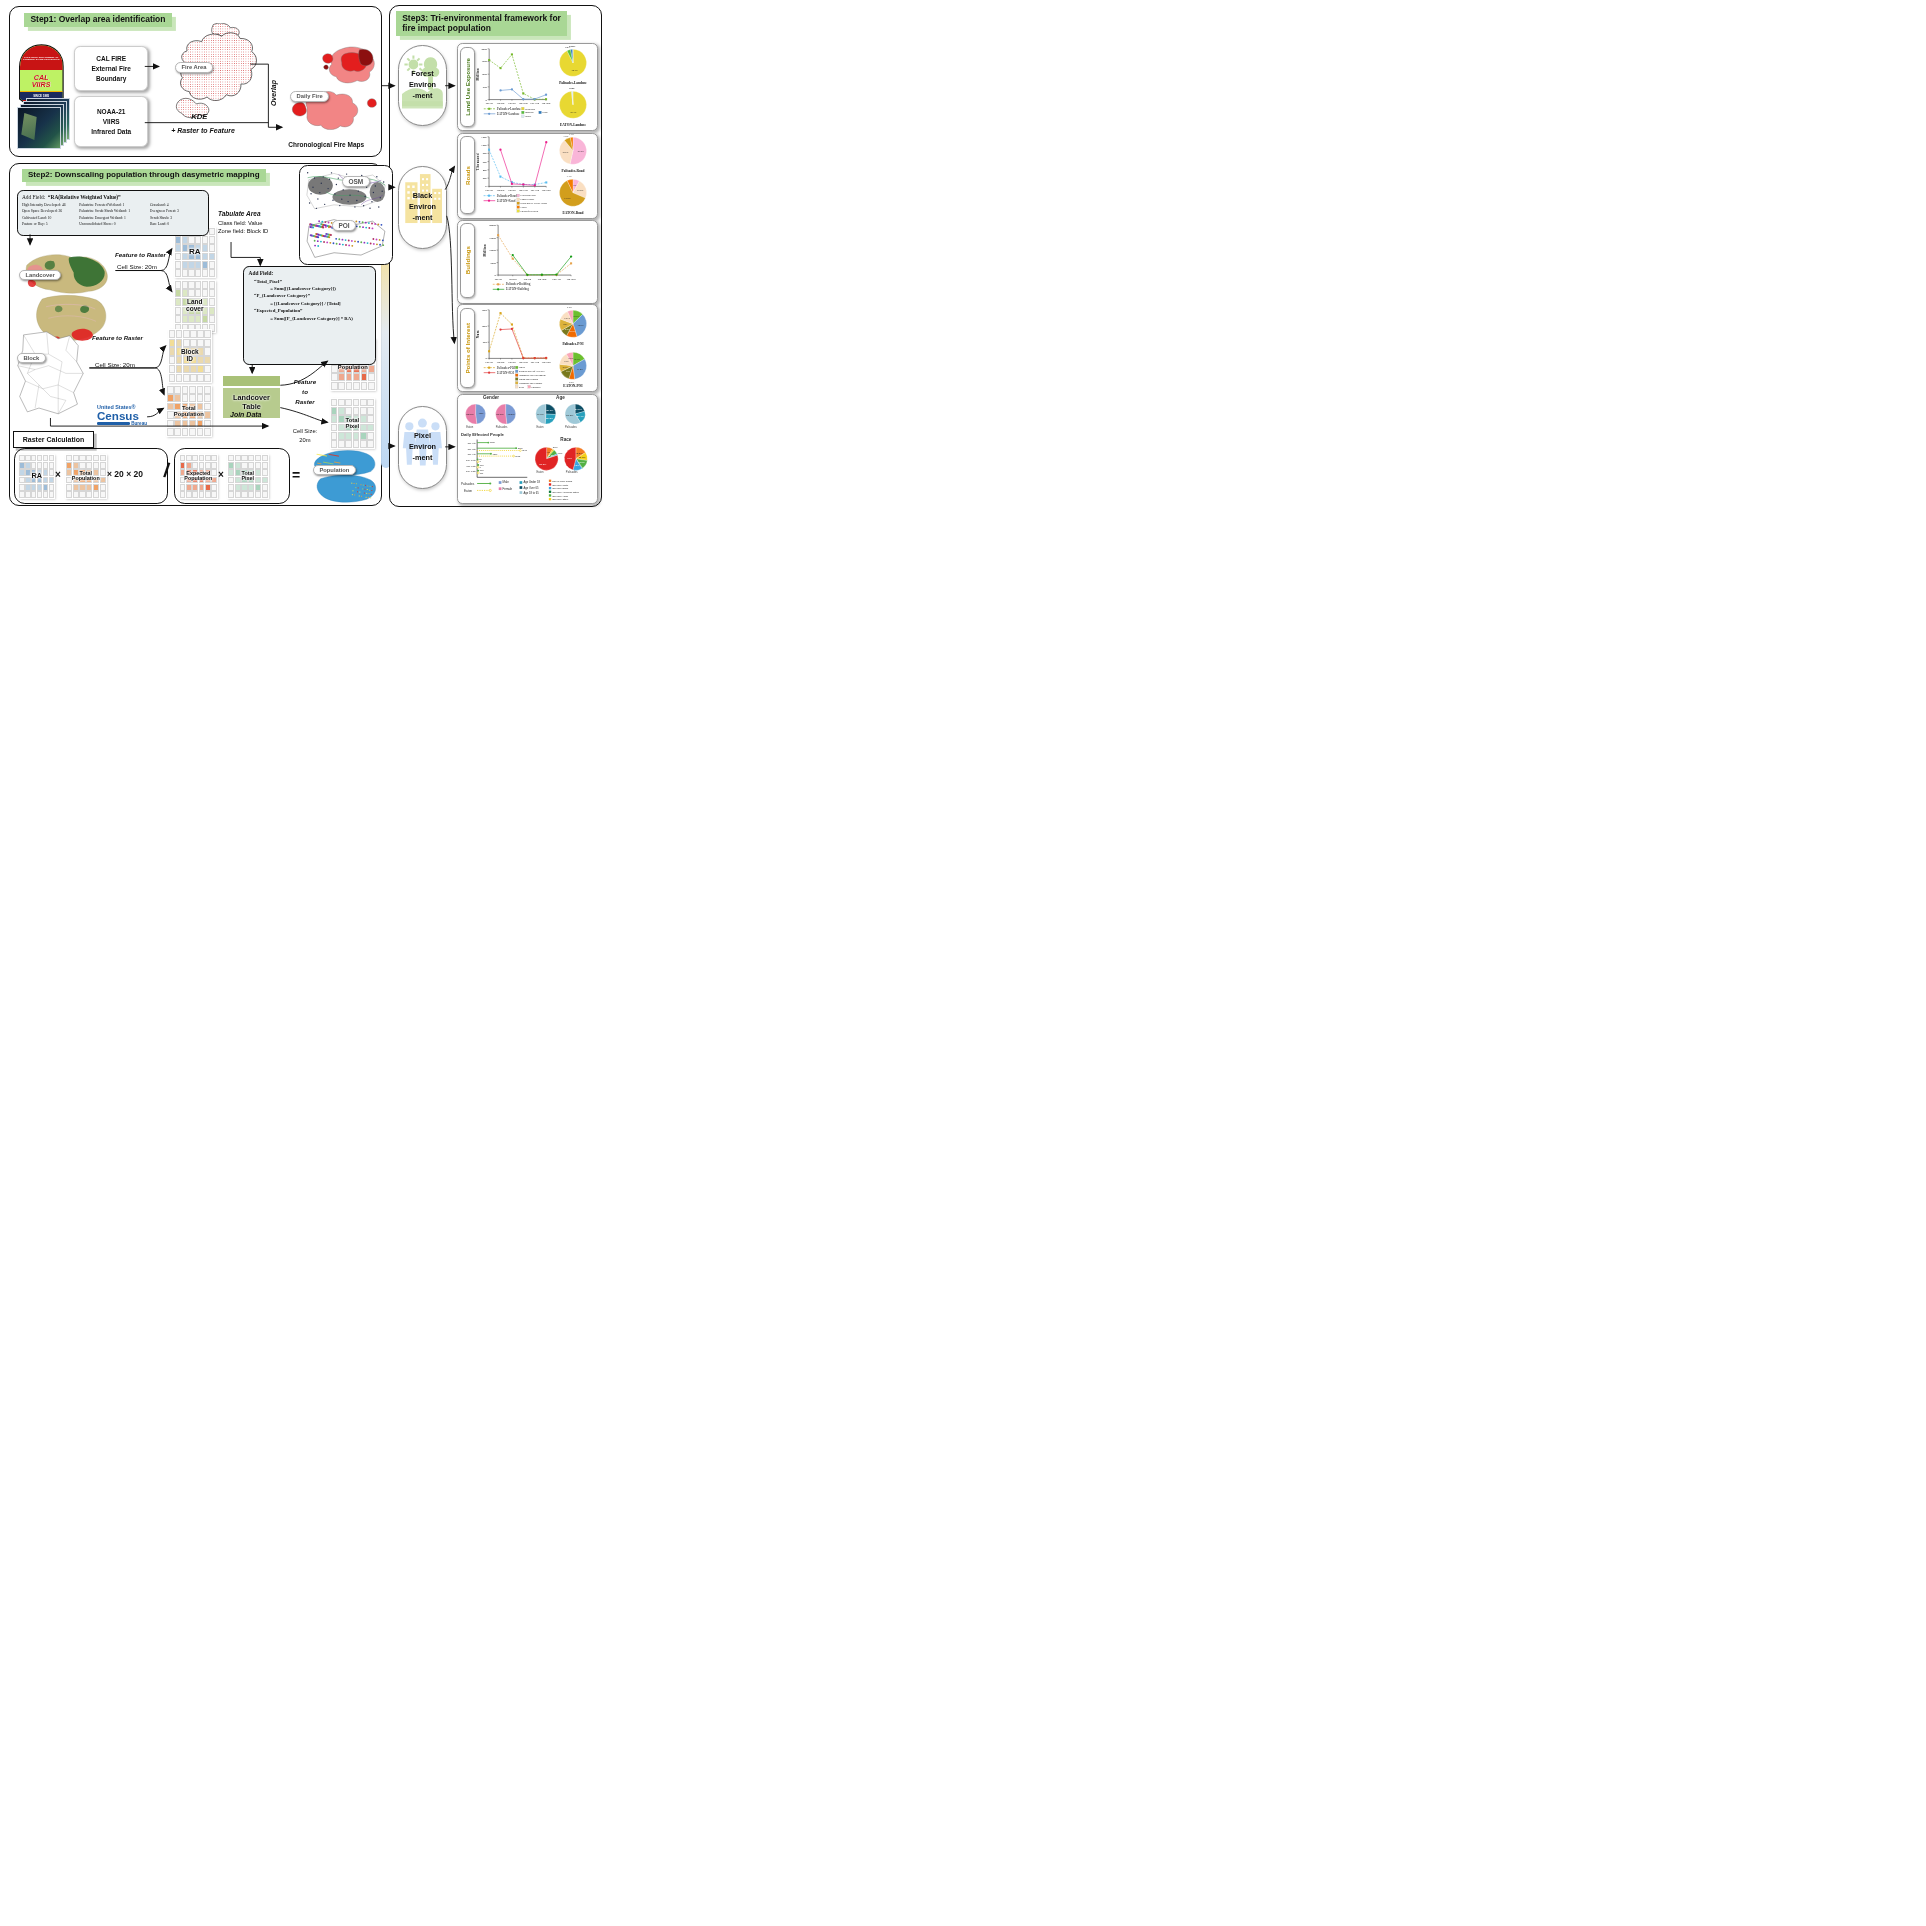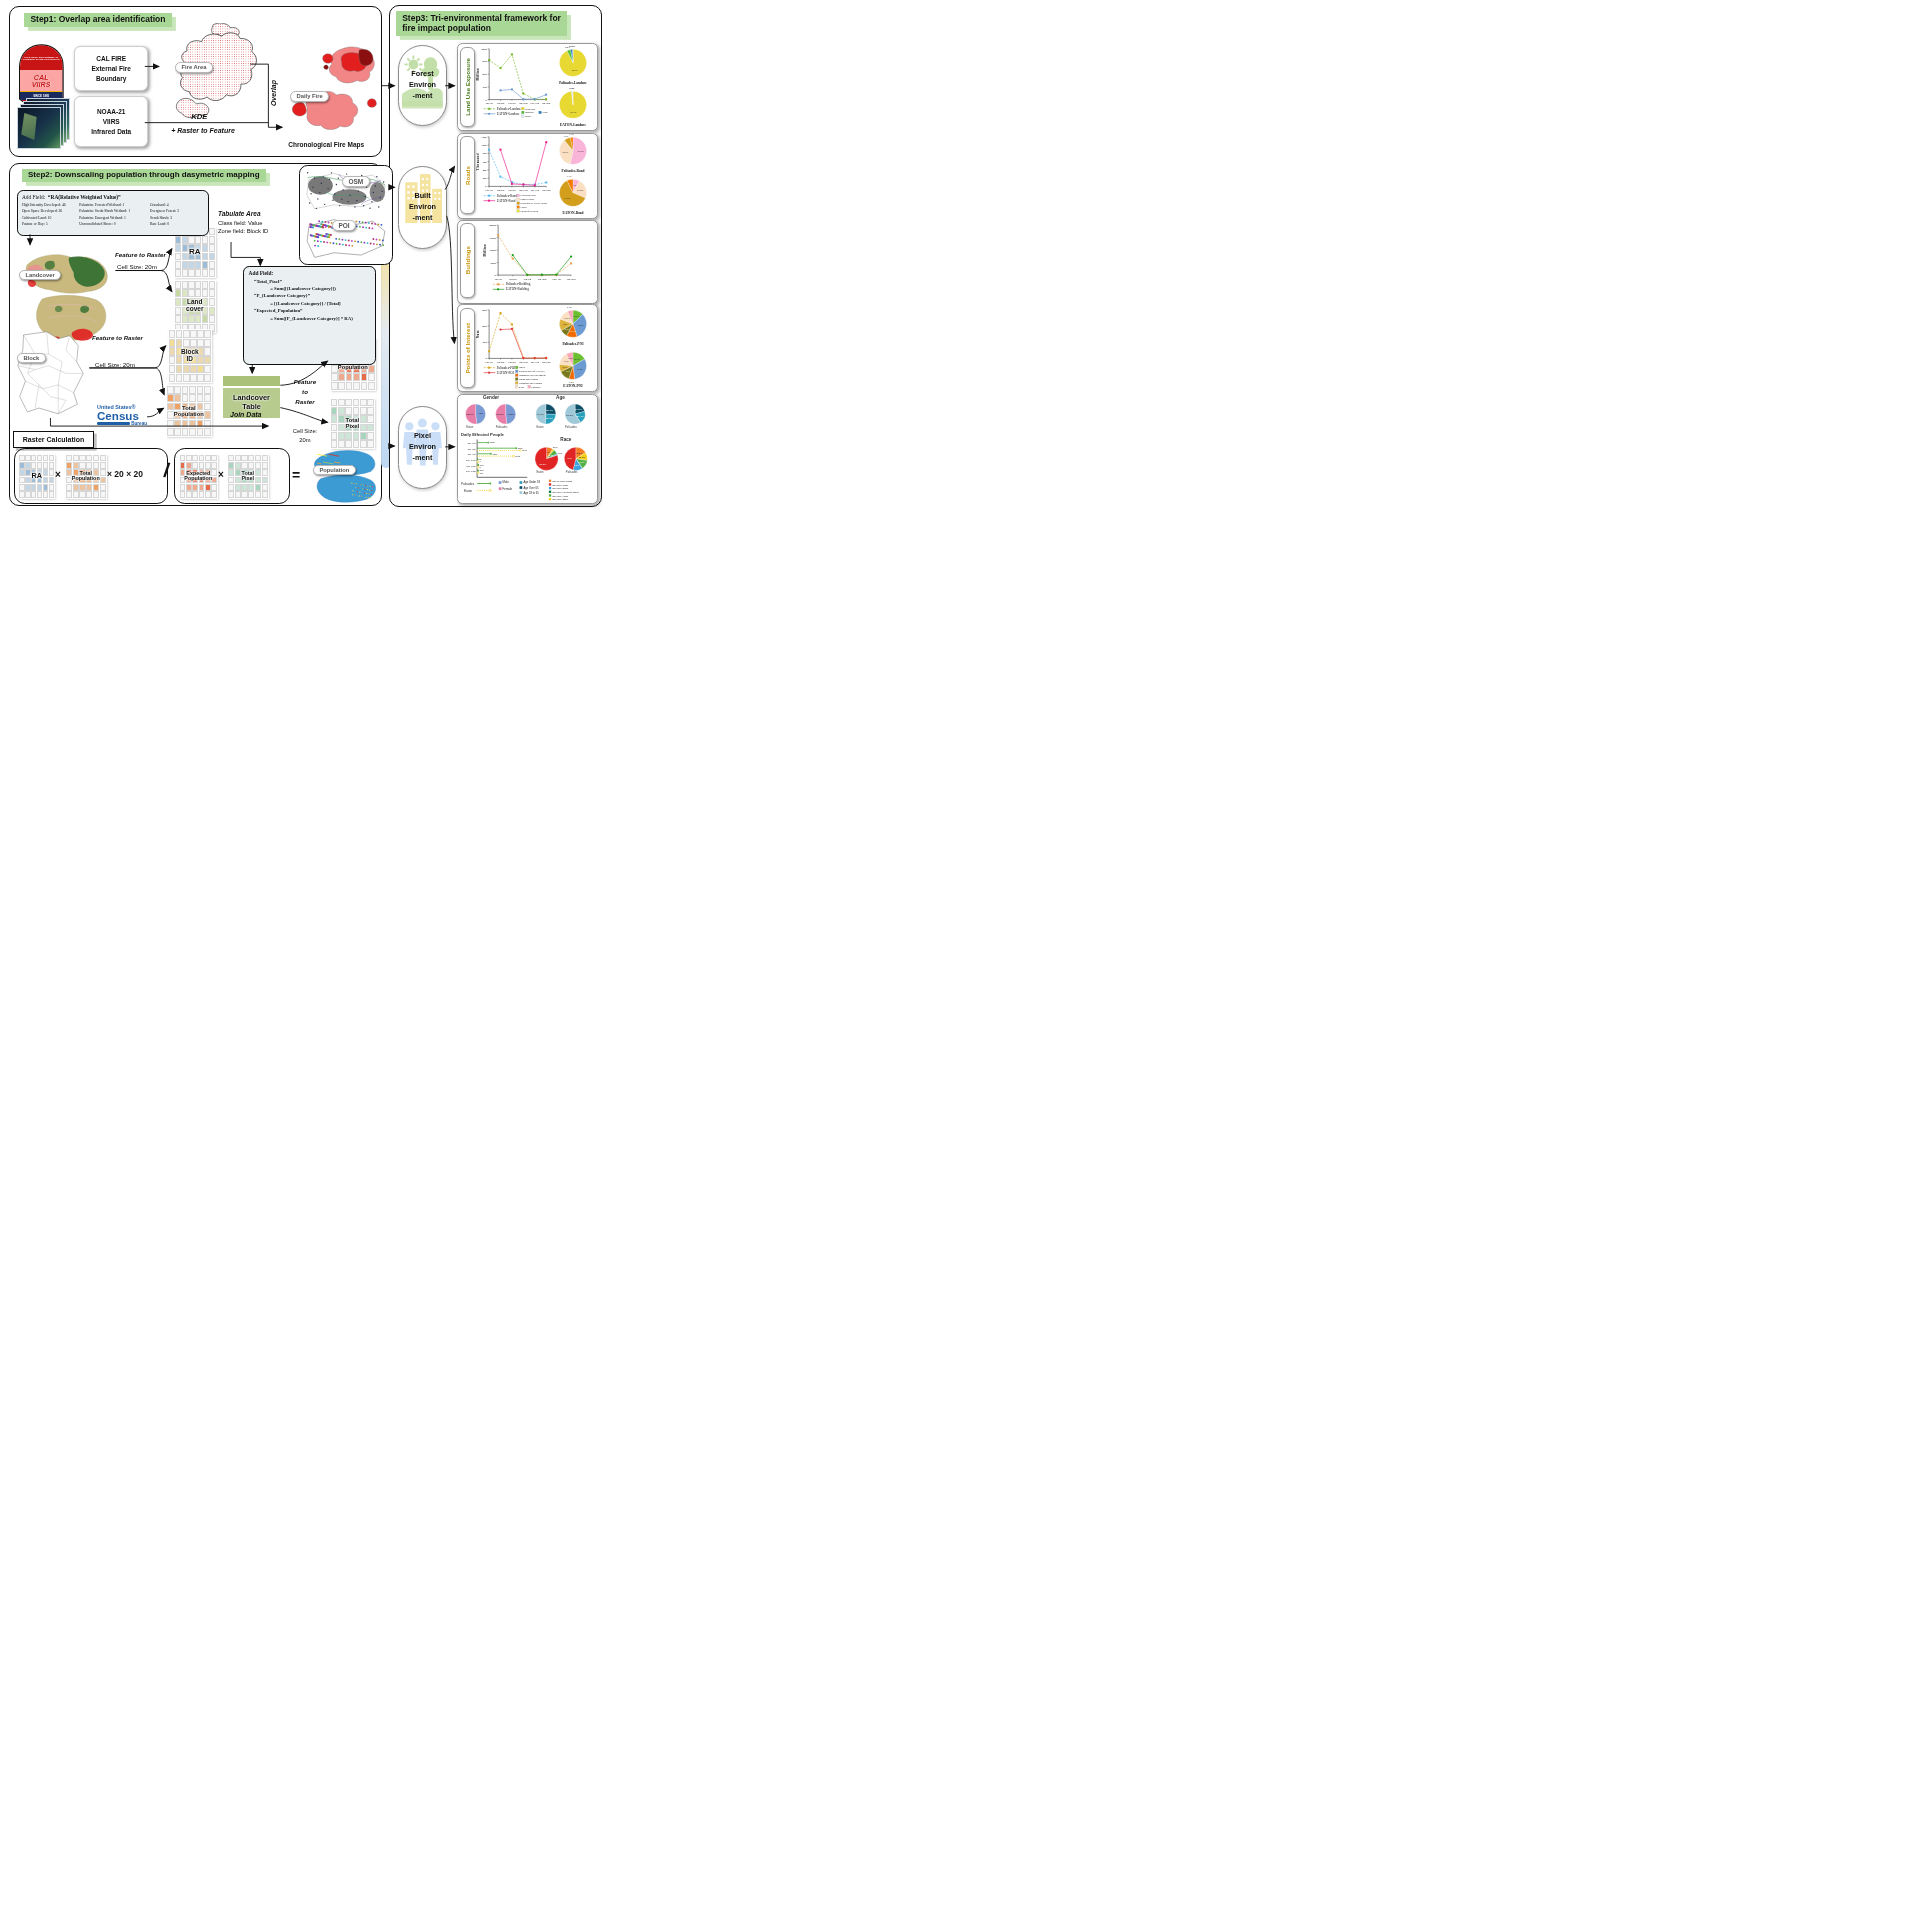--- a/index.html
+++ b/index.html
@@ -76,21 +76,21 @@
       <path d="M1156,492 C1170,472 1170,448 1180,432" marker-end="url(#ah)"></path>
       <path d="M1160,560 C1178,620 1170,800 1180,890" marker-end="url(#ah)"></path>
       <path d="M1156,1160 H1180" marker-end="url(#ah)"></path>
     </g>
   </svg>
 
   <section class="panel" style="left:9.2px;top:6.2px;width:371px;height:149px;">
     <div class="gtitle" style="left:14px;top:5.4px;font-size:8.5px;">Step1:  Overlap area  identification</div>
 
     <div style="position:absolute;left:8.5px;top:37px;width:45px;height:72px;background:#111;border-radius:23px 23px 3.1px 3.1px;clip-path:polygon(0 0,100% 0,100% 76%,50% 100%,0 76%);">
-      <div style="position:absolute;inset:1.2px;background:#fca5a5;border-radius:21.6px 21.6px 2.3px 2.3px;clip-path:polygon(0 0,100% 0,100% 76%,50% 100%,0 76%);overflow:hidden;">
+      <div style="position:absolute;inset:1.2px;background:#bef264;border-radius:21.6px 21.6px 2.3px 2.3px;clip-path:polygon(0 0,100% 0,100% 76%,50% 100%,0 76%);overflow:hidden;">
         <div style="position:absolute;left:0;top:0;width:100%;height:36%;background:#c81414;border-radius:21.6px 21.6px 0 0;display:flex;flex-direction:column;align-items:center;justify-content:center;gap:0.8px;">
           <span style="color:#fff;font-size:2.3px;font-weight:bold;text-align:center;">CALIFORNIA DEPARTMENT OF</span>
           <span style="color:#fff;font-size:2.3px;font-weight:bold;text-align:center;">FORESTRY &amp; FIRE PROTECTION</span>
         </div>
         <div style="position:absolute;left:0;top:36%;width:100%;height:30%;display:flex;flex-direction:column;align-items:center;justify-content:center;">
           <span style="color:#c81414;font-style:italic;font-weight:900;font-size:7.3px;line-height:1;text-shadow:0.4px 0.4px 0 #fff;">CAL</span>
           <span style="color:#c81414;font-style:italic;font-weight:900;font-size:7.3px;line-height:1;text-shadow:0.4px 0.4px 0 #fff;">VIIRS</span>
         </div>
         <div style="position:absolute;left:0;top:66%;width:100%;height:12%;background:#1a2a5e;border-top:0.8px solid #f0b400;border-bottom:0.8px solid #f0b400;display:flex;align-items:center;justify-content:center;">
           <span style="color:#fff;font-size:2.9px;font-weight:bold;">SINCE 1885</span>
@@ -1025,21 +1025,21 @@
           <rect x="59" y="34" width="5" height="5"></rect>
           <rect x="49" y="48" width="5" height="5"></rect>
           <rect x="59" y="48" width="5" height="5"></rect>
         <rect x="79" y="54" width="5" height="5"></rect>
           <rect x="89" y="54" width="5" height="5"></rect>
           <rect x="79" y="68" width="5" height="5"></rect>
           <rect x="89" y="68" width="5" height="5"></rect>
       </g>
     </svg>
     <div class="cap-text">
-      <div>Built</div>
+      <div>Black</div>
         <div>Environ</div>
         <div>-ment</div>
     </div>
   </div>
 
   <div class="capsule" style="left:398px;top:406px;width:47px;height:81px;z-index:4;">
     <svg viewBox="0 0 100 160">
       <g fill="#cadef7">
         <circle cx="18" cy="40" r="10"></circle>
           <path d="M6,54 h24 l4,40 h-8 l-2,40 h-12 l-2,-40 h-8 Z"></path>

